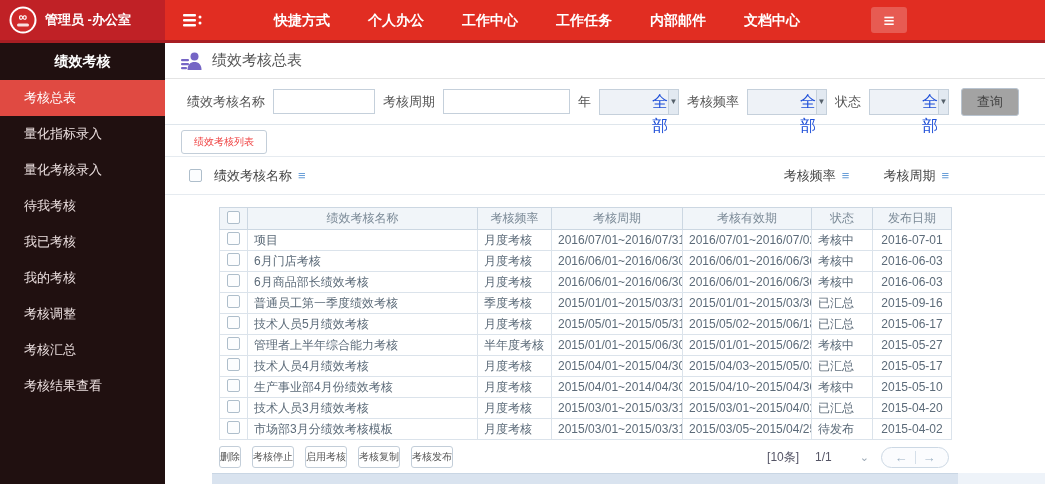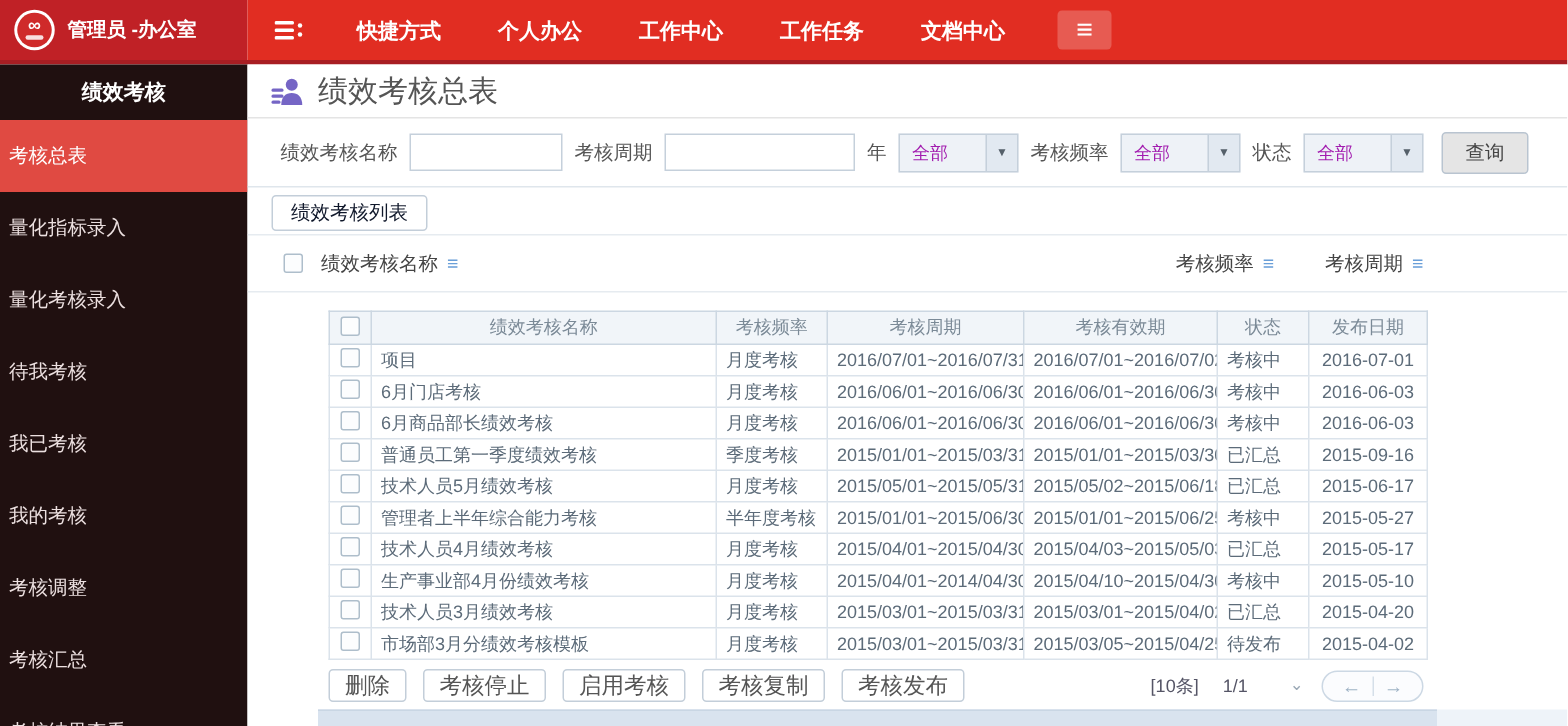--- a/index.html
+++ b/index.html
@@ -5,65 +5,65 @@
   html,body{margin:0;padding:0;}
   body{width:1045px;height:484px;overflow:hidden;background:#fff;
        font-family:"Liberation Sans","DejaVu Sans",sans-serif;}
   *{box-sizing:border-box;}
 
   
   .topbar{height:40px;display:flex;}
   .tb-left{width:165px;flex-shrink:0;background:#c02126;display:flex;align-items:center;
            gap:8px;padding-left:9px;color:#fff;font-size:13px;font-weight:bold;}
   .logo{width:28px;height:28px;flex-shrink:0;}
-  .tb-nav{flex:1;background:#e12d22;display:flex;align-items:center;color:#fff;}
+  .tb-nav{flex:1;background:#e12d22;display:flex;align-items:center;color:#fff;gap:36px;}
   .nav-toggle{margin:0 16px 0 18px;display:flex;align-items:center;}
   .nav-item{padding:0 19px;font-size:14px;font-weight:600;height:40px;line-height:40px;
             cursor:pointer;white-space:nowrap;}
   .tb-burger{width:36px;height:26px;background:rgba(255,255,255,.22);border-radius:3px;
              display:flex;align-items:center;justify-content:center;font-size:19px;
              margin-left:16px;cursor:pointer;line-height:1;}
   .red-line{height:3px;background:#a81e23;}
 
   
   .layout{display:flex;height:441px;}
   .sidebar{width:165px;flex-shrink:0;background:#201010;color:#ece0e0;}
   .sb-title{height:37px;line-height:37px;text-align:center;color:#fff;
             font-size:14px;font-weight:bold;}
-  .sb-item{height:48px;padding-left:6px;font-size:13px;display:flex;align-items:center;
+  .sb-item{height:36px;padding-left:24px;font-size:13px;display:flex;align-items:center;
            cursor:pointer;}
   .sb-item.active{background:#e04a42;color:#fff;}
   .sb-arrow{margin-left:auto;margin-right:16px;font-size:13px;color:#c9b8b8;}
 
   .content{flex:1;background:#fff;overflow:hidden;}
 
   
   .title-bar{height:36px;border-bottom:1px solid #e4e4e4;display:flex;align-items:center;
              padding-left:15px;gap:10px;}
-  .page-title{font-size:20px;color:#555;}
+  .page-title{font-size:15px;color:#555;}
 
   
   .filter-bar{height:46px;border-bottom:1px solid #dfe6ec;display:flex;align-items:center;
               padding-left:14px;font-size:13px;color:#555;}
   .f-label{margin:0 8px;white-space:nowrap;}
   .input{height:25px;border:1px solid #c5d0db;background:#fff;padding:0 6px;font-size:12px;
          color:#444;outline:none;}
   .input.w1{width:102px;} .input.w2{width:127px;}
   .select{display:flex;height:26px;border:1px solid #c5d0db;background:#eef2f7;width:80px;
           cursor:pointer;}
-  .select-value{flex:1;font-size:12px;color:#a21caf;line-height:24px;padding-left:8px;}
+  .select-value{flex:1;font-size:16px;color:#1d4ed8;line-height:24px;padding-left:8px;margin-left:44px;}
   .select-btn{width:21px;background:#e2e9f1;border-left:1px solid #c5d0db;display:flex;
               align-items:center;justify-content:center;font-size:8px;color:#55606a;}
-  .btn-search{height:28px;padding:0 15px;border:1px solid #b9c4d0;background:#e5e5e5;
+  .btn-search{height:28px;padding:0 15px;border:1px solid #b9c4d0;background:#a3a3a3;
               border-radius:3px;font-size:13px;color:#444;margin-left:12px;cursor:pointer;}
 
   
   .tab-row{height:32px;border-bottom:1px solid #e6ebf0;padding:5px 0 0 16px;}
   .btn-tab{height:24px;padding:0 12px;border:1px solid #c3ced9;background:#fff;
-           border-radius:3px;font-size:13px;color:#0f172a;cursor:pointer;}
+           border-radius:3px;font-size:10px;color:#ef4444;cursor:pointer;}
   .list-ctl{height:38px;border-bottom:1px solid #e6ebf0;display:flex;align-items:center;
             padding:0 96px 0 24px;font-size:13px;color:#444;}
   .group{display:flex;align-items:center;gap:6px;cursor:pointer;}
   .group.right{margin-left:34px;}
   .sort-icon{color:#6a9fd8;font-size:13px;line-height:1;}
   .spacer{flex:1;}
   .checkbox{width:13px;height:13px;border:1px solid #aebecb;background:#fcfdfe;
             display:inline-block;border-radius:2px;cursor:pointer;flex-shrink:0;}
   .list-ctl .checkbox{margin-right:12px;}
 
@@ -73,22 +73,22 @@
         border:1px solid #b9c7d5;}
   th{background:#f1f5f9;color:#7b8a97;font-weight:normal;height:22px;
      border:1px solid #ccd7e2;text-align:center;}
   td{height:21px;padding:0 6px;color:#5c6b79;border:1px solid #dbe3eb;white-space:nowrap;
      overflow:hidden;}
   td.center,th.center{text-align:center;}
   td.left{text-align:left;}
 
   
   .footer{display:flex;align-items:center;margin-top:6px;padding:0 96px 0 54px;}
-  .btn-sm{height:22px;padding:0 10px;border:1px solid #c3ced9;background:#fff;
-          border-radius:3px;font-size:15px;color:#555;margin-right:11px;cursor:pointer;}
+  .btn-sm{height:22px;padding:0 0;border:1px solid #c3ced9;background:#fff;
+          border-radius:3px;font-size:10px;color:#555;margin-right:11px;cursor:pointer;}
   .pg{margin-left:auto;display:flex;align-items:center;font-size:12px;color:#556;}
   .pg-count{margin-right:16px;}
   .pg-num{margin-right:28px;}
   .pg-chevron{color:#9aa8b5;font-size:11px;margin-right:12px;cursor:pointer;line-height:1;}
   .pg-pill{width:68px;height:21px;border:1px solid #ccd8e4;border-radius:11px;display:flex;
            align-items:center;justify-content:center;color:#9fb3c6;background:#fbfcfe;}
   .pg-pill .arr{font-size:13px;line-height:1;cursor:pointer;}
   .pg-pill .sep{width:1px;height:13px;background:#d5dfe9;margin:0 7px;}
 
   
@@ -117,20 +117,21 @@
         <rect x="0" y="11" width="13" height="2.4" rx="1" fill="#fff"></rect>
         <circle cx="17" cy="4" r="1.5" fill="#fff"></circle>
         <circle cx="17" cy="10" r="1.5" fill="#fff"></circle>
       </svg>
     </span>
     <span id="nav-items" style="display:flex;">
         <span class="nav-item">快捷方式</span>
         <span class="nav-item">个人办公</span>
         <span class="nav-item">工作中心</span>
         <span class="nav-item">工作任务</span>
+        <span class="nav-item">内部邮件</span>
         <span class="nav-item">文档中心</span>
       </span>
     <span class="tb-burger">
       <span>≡</span>
     </span>
   </div>
 </div>
 <div class="red-line"></div>
 
 <div class="layout">

